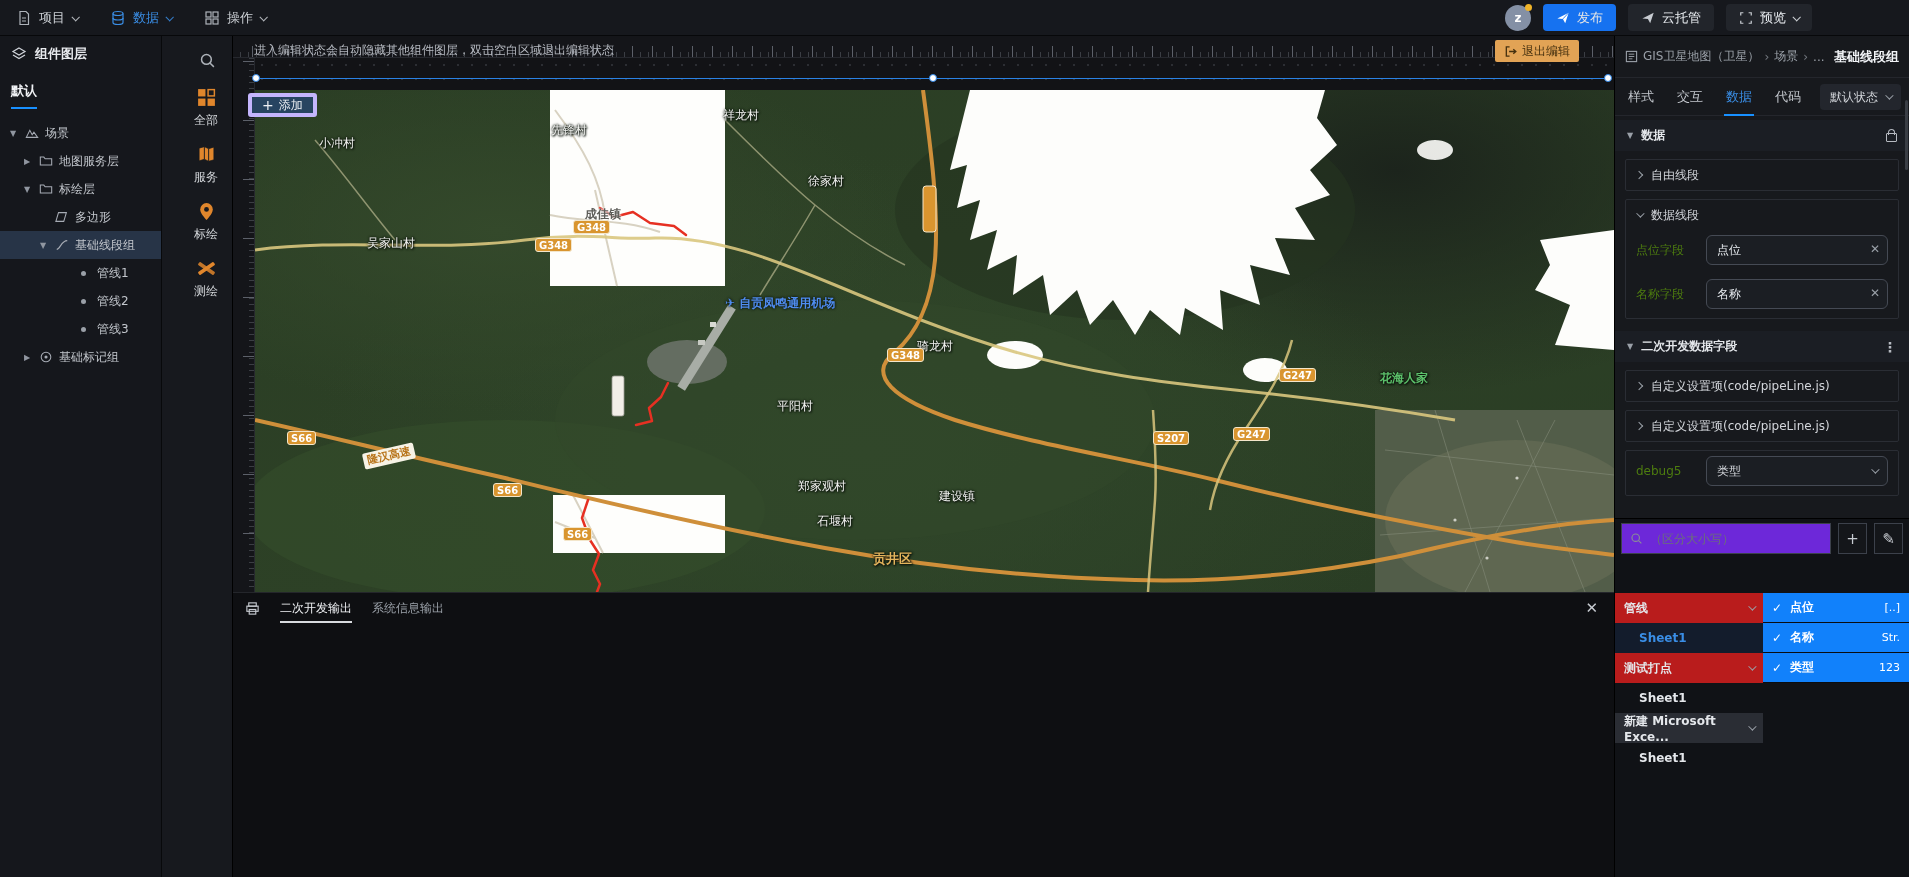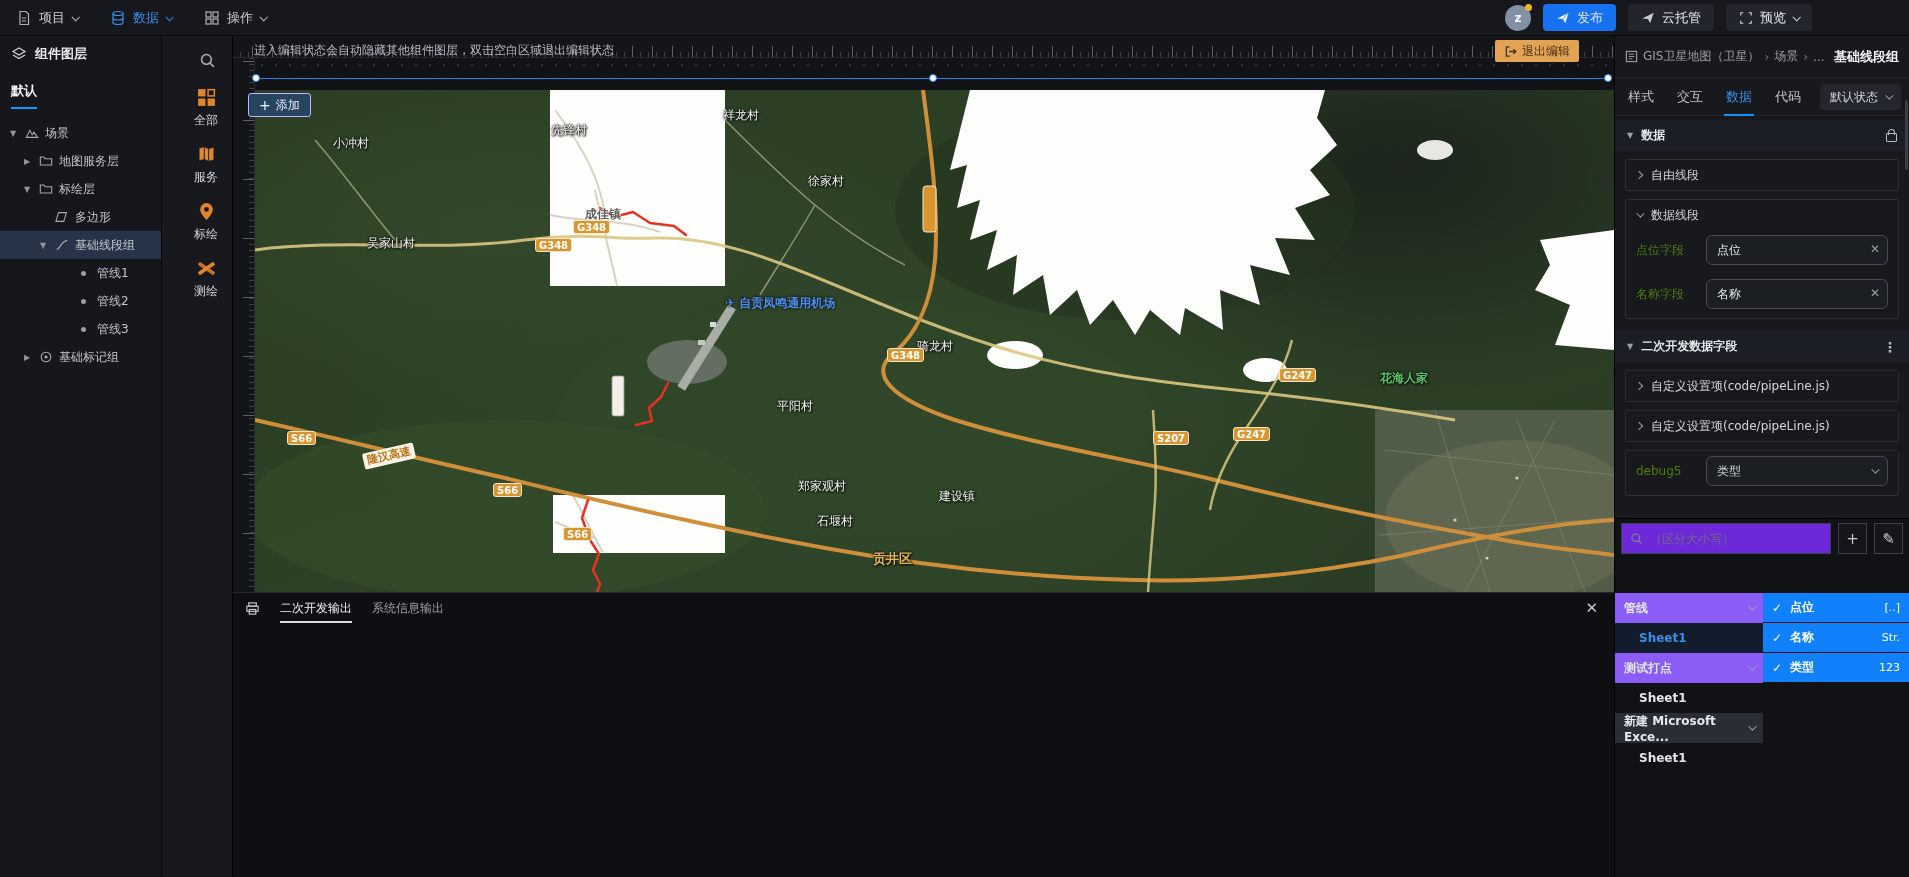--- a/index.html
+++ b/index.html
@@ -79,21 +79,21 @@
   .ml.shield{background:#d9952f;color:#fff;border:1px solid #f3e6cb;border-radius:3px;
       padding:0 3px;height:14px;line-height:13px;font-size:10px;font-weight:bold;text-shadow:none}
   .ml.roadname{background:#f7f3e6;color:#b8741a;border-radius:2px;padding:0 4px;height:16px;line-height:16px;
       font-size:11px;font-weight:bold;text-shadow:none;transform:rotate(-13deg)}
   .sel-line{position:absolute;left:22px;width:1356px;top:42px;border-top:1.5px solid #2a82e4;z-index:6}
   .sel-h{position:absolute;top:38px;width:8px;height:8px;border-radius:50%;background:#fff;border:1.5px solid #2a82e4;z-index:7;cursor:grab}
   .hint{position:absolute;left:21px;top:6px;z-index:8;font-size:12px;color:#b6bac1}
   .exit-btn{position:absolute;left:1262px;top:4px;height:22px;padding:0 9px;background:#e2a355;color:#45300f;
       border-radius:2px;font-size:12px;display:flex;align-items:center;gap:5px;z-index:9;cursor:pointer}
   .exit-btn svg{width:13px;height:13px}
-  .add-btn{position:absolute;left:15px;top:57px;height:24px;padding:0 10px;background:#274461;border:1px solid #c4b5fd;
+  .add-btn{position:absolute;left:15px;top:57px;height:24px;padding:0 10px;background:#274461;border:4px solid #c4b5fd;
       border-radius:3px;color:#eef1f5;font-size:12px;display:flex;align-items:center;gap:5px;z-index:9;cursor:pointer}
   .add-btn::before{content:"+";font-size:14px;line-height:1}
   
   .console{position:absolute;left:0;right:0;top:556px;bottom:0;background:#0e0f12;border-top:1px solid #24262b;z-index:12}
   .console-tabs{height:31px;display:flex;align-items:center;gap:20px;padding:0 12px;position:relative}
   .printer{display:flex;color:#c7cbd1}.printer svg{width:15px;height:15px}
   .ctab{height:31px;display:flex;align-items:center;font-size:12px;color:#9aa0a8;position:relative;cursor:pointer}
   .ctab.active{color:#f0f2f5}
   .ctab.active::after{content:"";position:absolute;left:0;right:0;bottom:1px;height:2px;background:#d8dade}
   .console-close{position:absolute;right:16px;top:6px;font-size:15px;color:#c7cbd1;cursor:pointer}
@@ -138,21 +138,21 @@
   .search-row{display:flex;gap:7px;padding:4px 6px 6px;align-items:center}
   .search-box{flex:1;height:31px;border:1px solid #3c414b;background:#6d28d9;display:flex;align-items:center;gap:7px;padding:0 8px}
   .search-box svg{width:13px;height:13px;color:#8a8e96;flex:none}
   .search-box input{flex:1;background:transparent;border:none;outline:none;color:#d3d6db;font-size:12px;font-family:inherit;min-width:0}
   .search-box input::placeholder{color:#6b7078}
   .sq-btn{width:29px;height:31px;border:1px solid #3c414b;display:flex;align-items:center;justify-content:center;
       color:#c7cbd1;font-size:15px;cursor:pointer;background:#14161a}
   .lists{position:absolute;left:0;right:0;top:74px;bottom:0;display:flex;align-items:flex-start}
   .ds-col{width:148px;flex:none}
   .dsrow{height:30px;display:flex;align-items:center;padding:0 9px;font-size:12px;font-weight:bold;color:#e4e7eb;cursor:pointer}
-  .dsrow.group{background:#8b5cf6}
+  .dsrow.group{background:#b91c1c}
   .dsrow.light{background:#2a2d34}
   .dsrow.sheet{padding-left:24px}
   .dsrow.sheet.active{background:#131c2c;color:#3a8ee6}
   .dsrow .ds-chev{display:none;margin-left:auto}
   .dsrow.group .ds-chev{display:block}
   .fr-col{flex:1}
   .frow{height:30px;background:#1181fb;border-bottom:1px solid #0b0c0f;display:flex;align-items:center;gap:8px;
       padding:0 9px;color:#fff;font-size:12px;font-weight:bold;cursor:pointer}
   .frow::before{content:"✓";font-size:12px}
   .fr-type{margin-left:auto;font-size:11px;font-weight:normal}
@@ -447,21 +447,21 @@
         <g stroke="#e63022" stroke-width="2.5" fill="none" stroke-linecap="round" stroke-linejoin="round">
           <path d="M345,118 l14,9 l19,-5 l17,11 l24,3 l12,9"></path>
           <path d="M413,293 l-7,14 l-12,11 l3,13 l-16,4"></path>
           <path d="M333,410 l-6,18 l8,22 l9,14 l-6,16 l7,14 l-3,8"></path>
         </g>
       </svg>
       <div>
 
       <div class="ml village" style="left: 296px; top: 32px;"><span>先锋村</span></div>
           <div class="ml village" style="left: 468px; top: 17px; text-align: center;"><span>祥龙村</span></div>
-          <div class="ml village" style="left: 78px; top: 45px;"><span>小冲村</span></div>
+          <div class="ml village" style="left: 64px; top: 45px;"><span>小冲村</span></div>
           <div class="ml village" style="left: 553px; top: 83px;"><span>徐家村</span></div>
           <div class="ml village" style="left: 112px; top: 145px;"><span>吴家山村</span></div>
           <div class="ml village" style="left: 662px; top: 248px;"><span>骑龙村</span></div>
           <div class="ml village" style="left: 522px; top: 308px;"><span>平阳村</span></div>
           <div class="ml village" style="left: 543px; top: 388px;"><span>郑家观村</span></div>
           <div class="ml village" style="left: 684px; top: 398px;"><span>建设镇</span></div>
           <div class="ml village" style="left: 562px; top: 423px;"><span>石堰村</span></div>
           <div class="ml town" style="left: 330px; top: 116px;"><span>成佳镇</span></div>
           <div class="ml district" style="left: 618px; top: 460px;"><span>贡井区</span></div>
           <div class="ml scenic" style="left: 1125px; top: 280px;"><span>花海人家</span></div>

